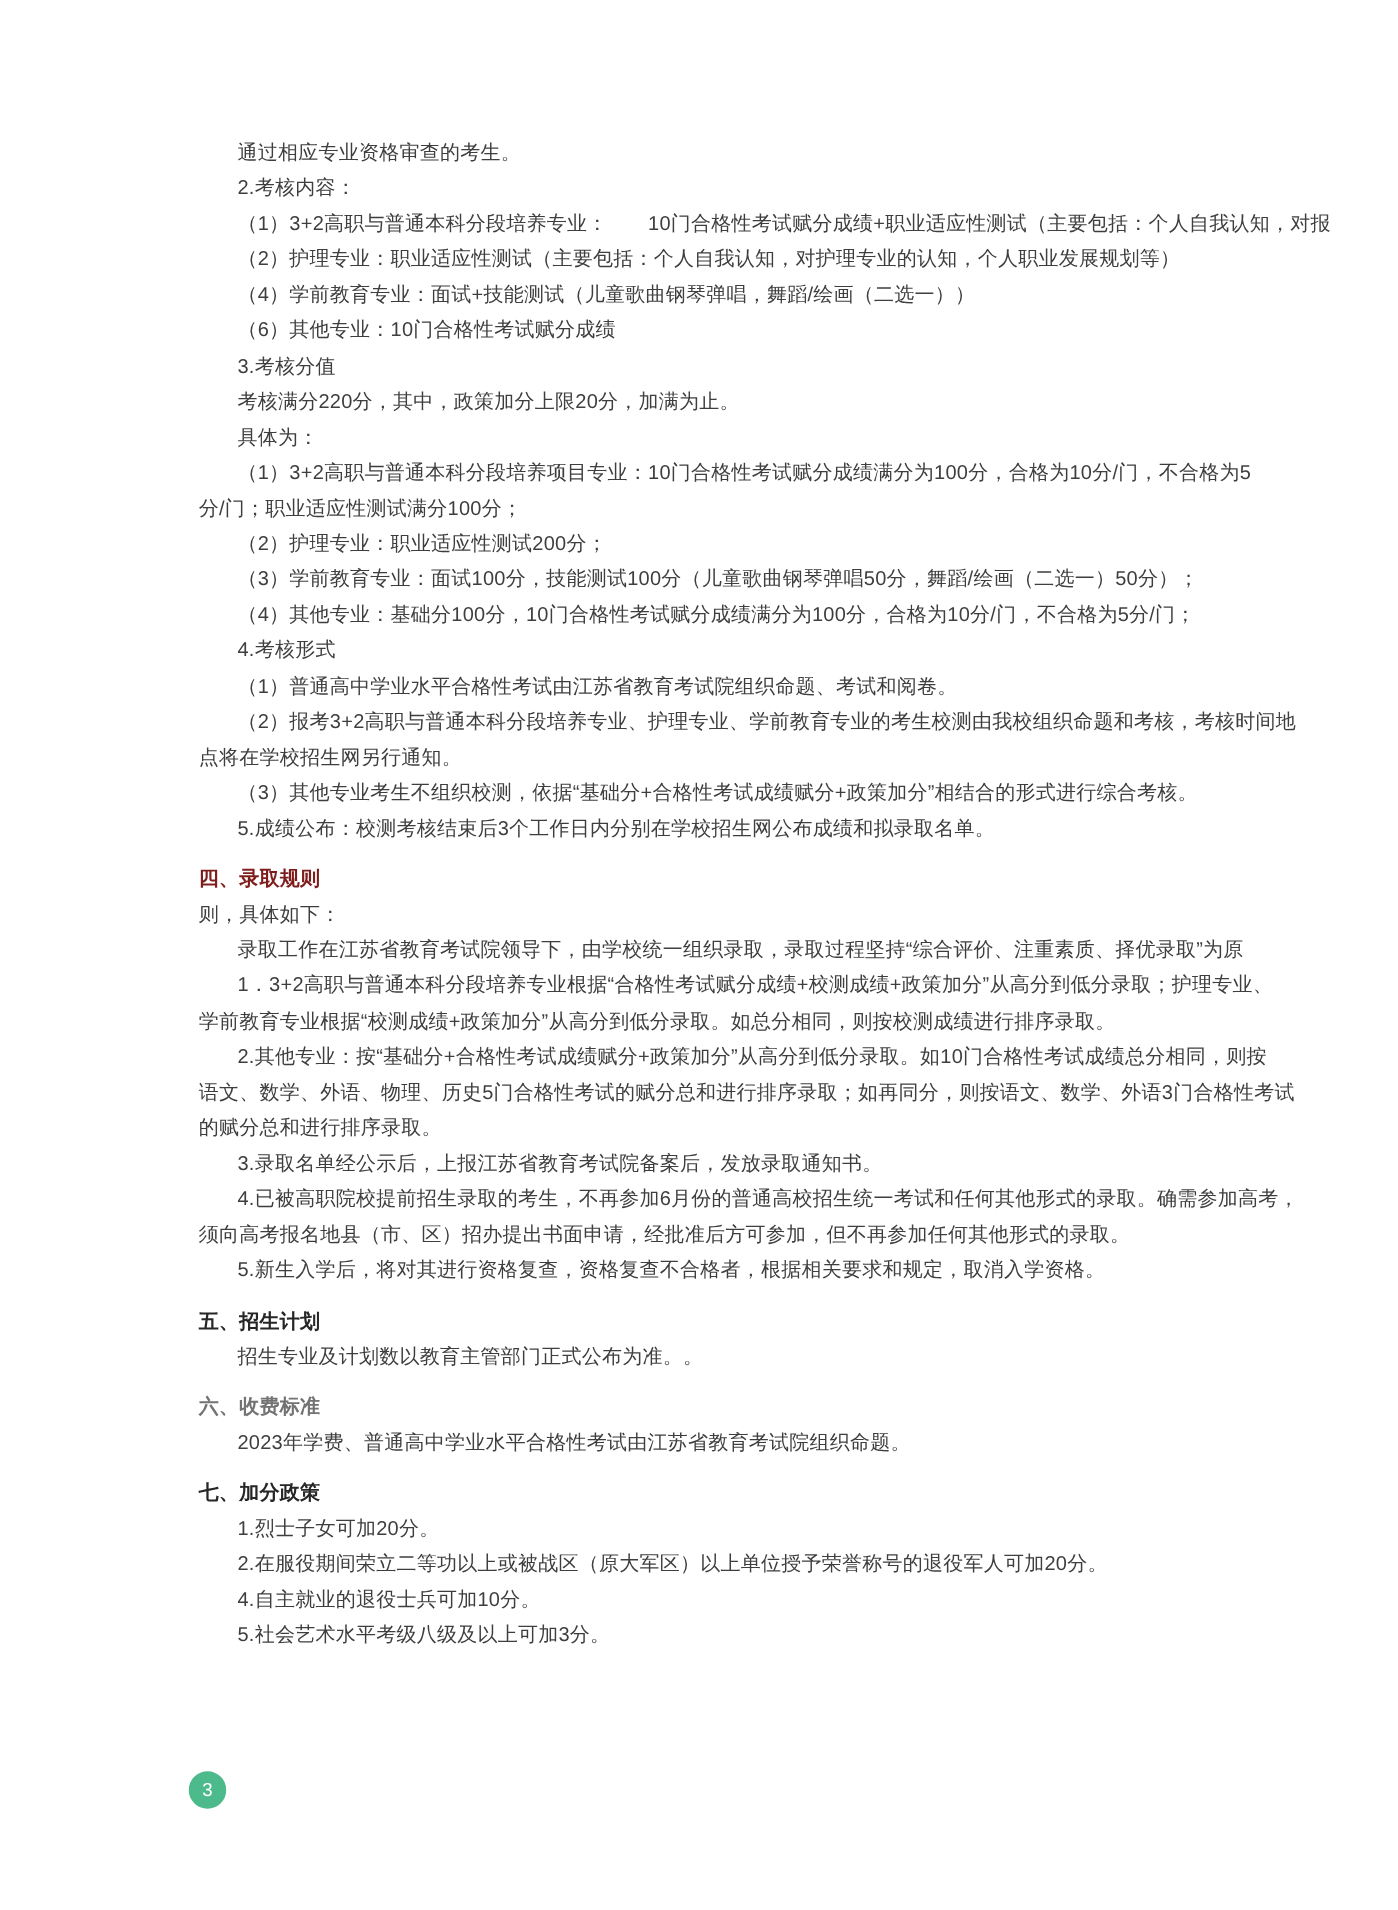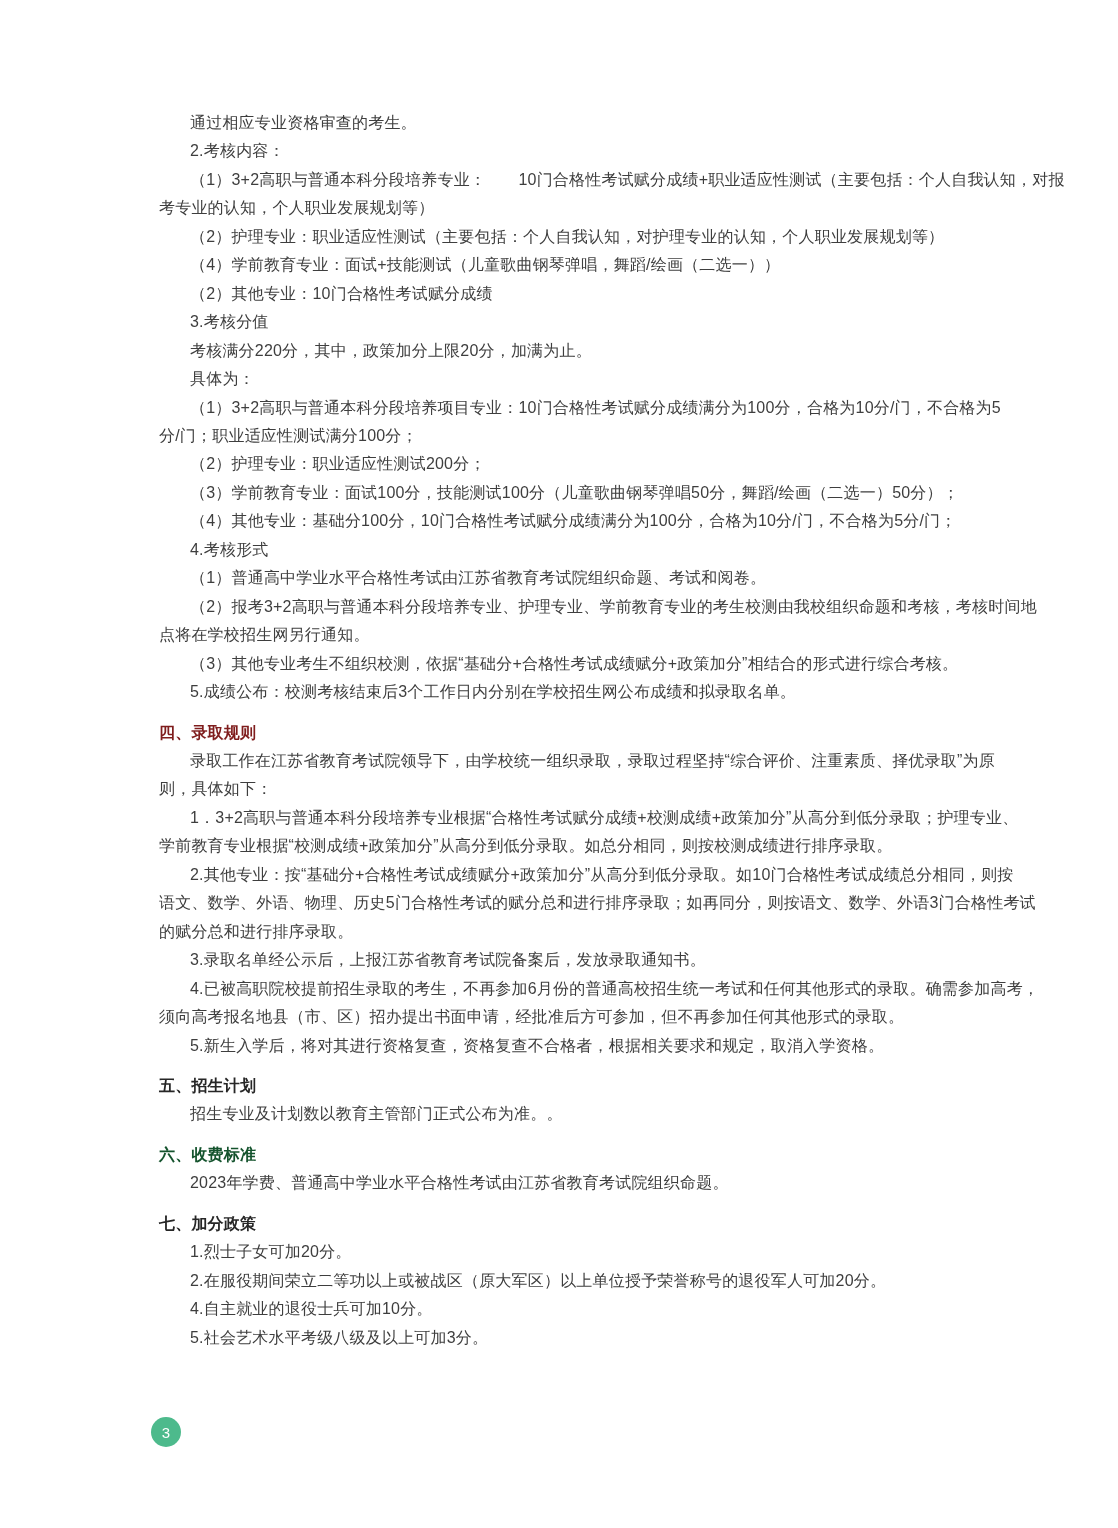--- a/index.html
+++ b/index.html
@@ -55,53 +55,52 @@
   }
 </style>
 </head>
 <body>
 
 <div class="page" style="background: rgb(255, 255, 255); margin-left: 48px;">
   <div class="content" style="color: rgb(62, 62, 62);">
       <div class="line indent">通过相应专业资格审查的考生。</div>
       <div class="line indent">2.考核内容：</div>
       <div class="line indent">（1）3+2高职与普通本科分段培养专业：　　10门合格性考试赋分成绩+职业适应性测试（主要包括：个人自我认知，对报</div>
-      <div class="line">考专业的认知，个人职业发展规划等）</div>
       <div class="line indent">（2）护理专业：职业适应性测试（主要包括：个人自我认知，对护理专业的认知，个人职业发展规划等）</div>
       <div class="line indent">（4）学前教育专业：面试+技能测试（儿童歌曲钢琴弹唱，舞蹈/绘画（二选一））</div>
-      <div class="line indent">（2）其他专业：10门合格性考试赋分成绩</div>
+      <div class="line indent">（6）其他专业：10门合格性考试赋分成绩</div>
       <div class="line indent">3.考核分值</div>
       <div class="line indent">考核满分220分，其中，政策加分上限20分，加满为止。</div>
       <div class="line indent">具体为：</div>
       <div class="line indent">（1）3+2高职与普通本科分段培养项目专业：10门合格性考试赋分成绩满分为100分，合格为10分/门，不合格为5</div>
       <div class="line">分/门；职业适应性测试满分100分；</div>
       <div class="line indent">（2）护理专业：职业适应性测试200分；</div>
       <div class="line indent">（3）学前教育专业：面试100分，技能测试100分（儿童歌曲钢琴弹唱50分，舞蹈/绘画（二选一）50分）；</div>
       <div class="line indent">（4）其他专业：基础分100分，10门合格性考试赋分成绩满分为100分，合格为10分/门，不合格为5分/门；</div>
       <div class="line indent">4.考核形式</div>
       <div class="line indent">（1）普通高中学业水平合格性考试由江苏省教育考试院组织命题、考试和阅卷。</div>
       <div class="line indent">（2）报考3+2高职与普通本科分段培养专业、护理专业、学前教育专业的考生校测由我校组织命题和考核，考核时间地</div>
       <div class="line">点将在学校招生网另行通知。</div>
       <div class="line indent">（3）其他专业考生不组织校测，依据“基础分+合格性考试成绩赋分+政策加分”相结合的形式进行综合考核。</div>
       <div class="line indent">5.成绩公布：校测考核结束后3个工作日内分别在学校招生网公布成绩和拟录取名单。</div>
       <div class="heading" style="color: #7f1d1d;">四、录取规则</div>
+      <div class="line">则，具体如下：</div>
       <div class="line indent">录取工作在江苏省教育考试院领导下，由学校统一组织录取，录取过程坚持“综合评价、注重素质、择优录取”为原</div>
-      <div class="line">则，具体如下：</div>
       <div class="line indent">1．3+2高职与普通本科分段培养专业根据“合格性考试赋分成绩+校测成绩+政策加分”从高分到低分录取；护理专业、</div>
       <div class="line">学前教育专业根据“校测成绩+政策加分”从高分到低分录取。如总分相同，则按校测成绩进行排序录取。</div>
       <div class="line indent">2.其他专业：按“基础分+合格性考试成绩赋分+政策加分”从高分到低分录取。如10门合格性考试成绩总分相同，则按</div>
       <div class="line">语文、数学、外语、物理、历史5门合格性考试的赋分总和进行排序录取；如再同分，则按语文、数学、外语3门合格性考试</div>
       <div class="line">的赋分总和进行排序录取。</div>
       <div class="line indent">3.录取名单经公示后，上报江苏省教育考试院备案后，发放录取通知书。</div>
       <div class="line indent">4.已被高职院校提前招生录取的考生，不再参加6月份的普通高校招生统一考试和任何其他形式的录取。确需参加高考，</div>
       <div class="line">须向高考报名地县（市、区）招办提出书面申请，经批准后方可参加，但不再参加任何其他形式的录取。</div>
       <div class="line indent">5.新生入学后，将对其进行资格复查，资格复查不合格者，根据相关要求和规定，取消入学资格。</div>
       <div class="heading" style="color: rgb(38, 38, 38);">五、招生计划</div>
       <div class="line indent">招生专业及计划数以教育主管部门正式公布为准。。</div>
-      <div class="heading" style="color: #14532d;">六、收费标准</div>
+      <div class="heading" style="color: #737373;">六、收费标准</div>
       <div class="line indent">2023年学费、普通高中学业水平合格性考试由江苏省教育考试院组织命题。</div>
       <div class="heading" style="color: rgb(38, 38, 38);">七、加分政策</div>
       <div class="line indent">1.烈士子女可加20分。</div>
       <div class="line indent">2.在服役期间荣立二等功以上或被战区（原大军区）以上单位授予荣誉称号的退役军人可加20分。</div>
       <div class="line indent">4.自主就业的退役士兵可加10分。</div>
       <div class="line indent">5.社会艺术水平考级八级及以上可加3分。</div>
     </div>
   <div class="page-badge" style="background: rgb(77, 186, 140);">
     <span>3</span>
   </div>

